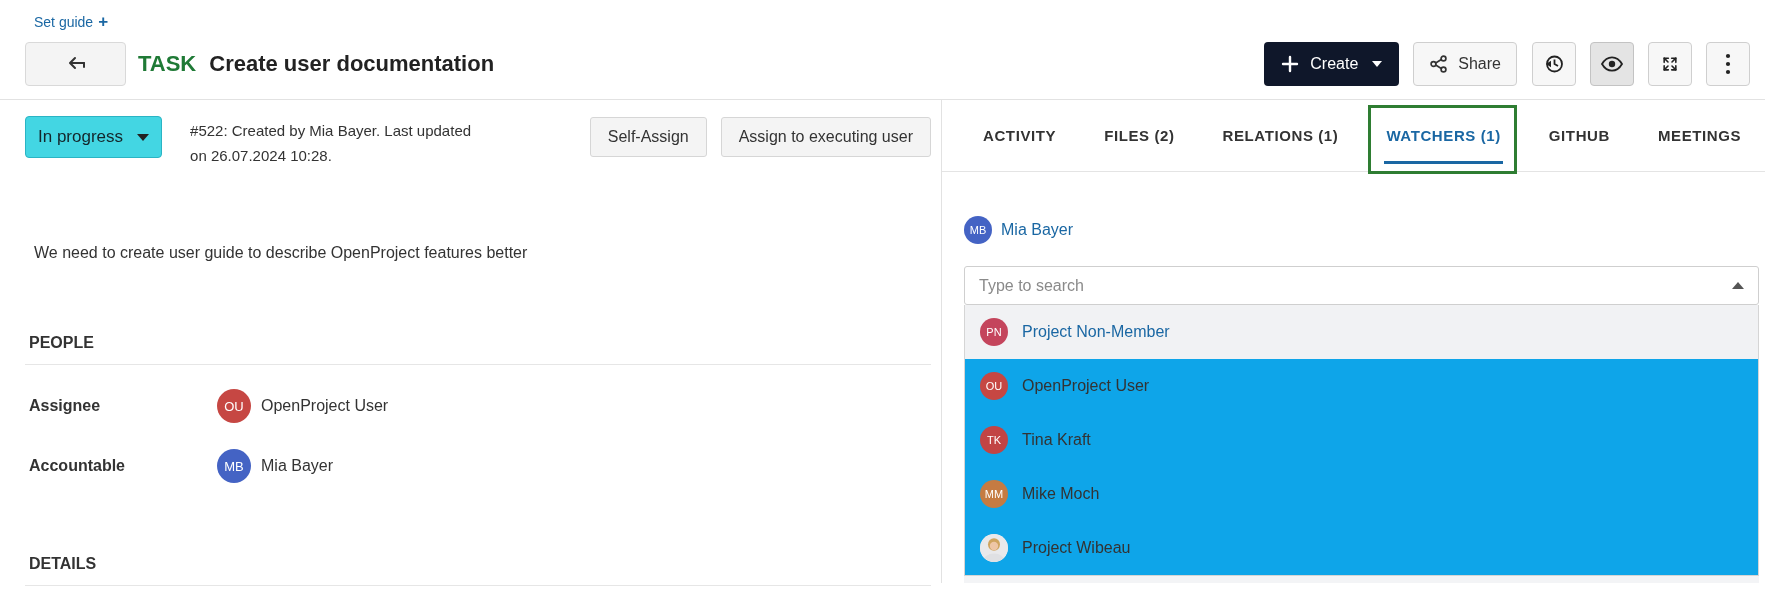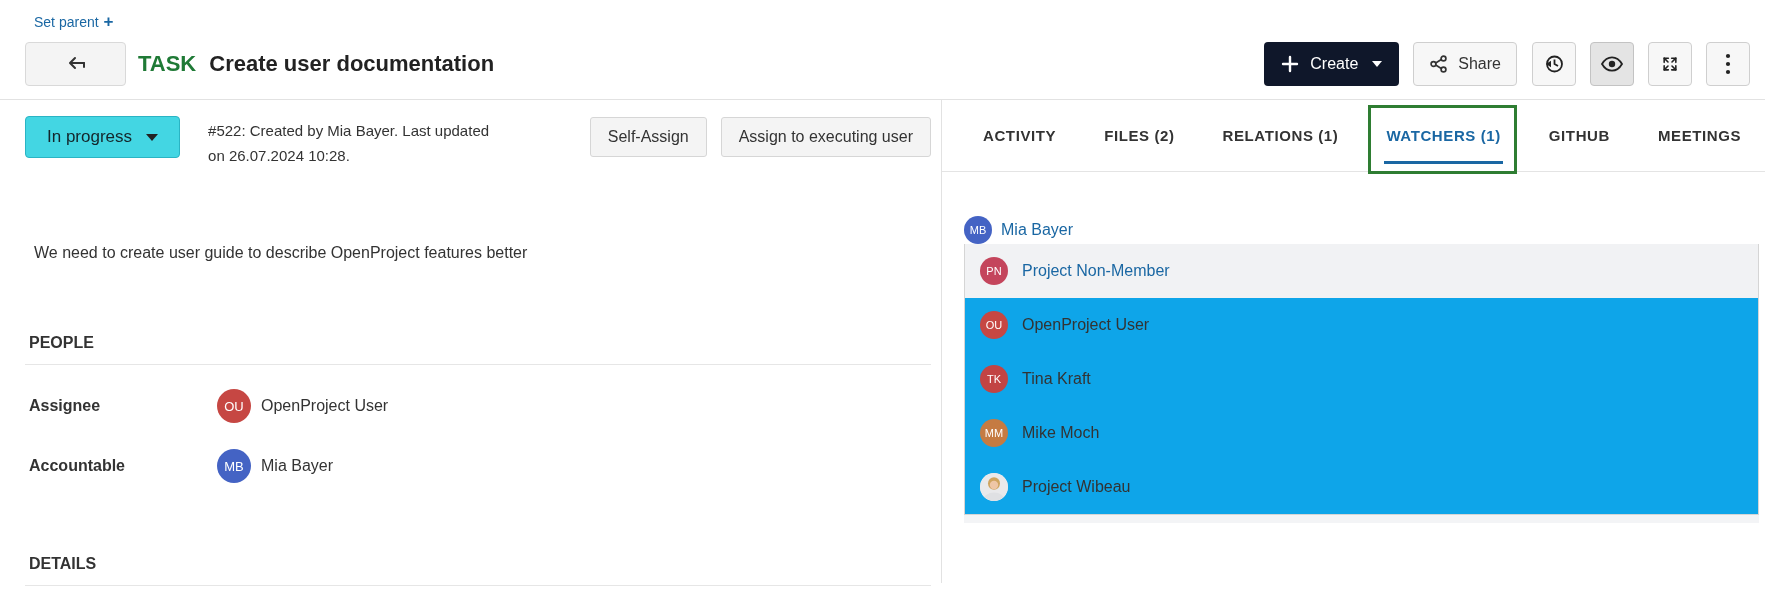--- a/index.html
+++ b/index.html
@@ -42,21 +42,21 @@
 
   
   .main { display: flex; height: 483px; }
   .left-panel { width: 941px; padding: 16px 10px 0 25px; }
   .right-panel { flex: 1; border-left: 1px solid #e2e2e2; overflow: hidden; }
 
   
   .status-row { display: flex; align-items: flex-start; }
   .status-pill {
     height: 42px; border: 1px solid #2ab4c4; border-radius: 4px; color: #14262b;
-    display: inline-flex; align-items: center; padding: 0 21px; gap: 14px;
+    display: inline-flex; align-items: center; padding: 0 12px; gap: 14px;
     font-size: 17px; cursor: pointer; flex: none;
   }
   .caret-down { width: 0; height: 0; border-left: 6px solid transparent; border-right: 6px solid transparent; border-top: 7px solid #222; }
   .btn-create .caret-down { border-top-color: #fff; border-left-width: 5px; border-right-width: 5px; border-top-width: 6px; }
   .meta-text { margin-left: 28px; font-size: 15px; line-height: 25px; padding-top: 2px; flex: none; }
   .gray-btn {
     height: 40px; margin-left: 14px; margin-top: 1px; padding: 0 17px; background: #f4f4f4;
     border: 1px solid #d6d6d6; border-radius: 3px; font-size: 16px; color: #333;
     display: inline-flex; align-items: center; cursor: pointer; flex: none; white-space: nowrap;
   }
@@ -108,21 +108,21 @@
   .suggestion .person-name.link { color: #1a67a3; }
   .dropdown-tail { margin-left: 22px; width: 795px; height: 8px; background: #f3f4f6; }
 
   svg { display: block; }
 </style>
 </head>
 <body>
 
 <div class="set-parent-row">
   <span class="set-parent">
-    <span>Set parent</span>
+    <span>Set guide</span>
     <span class="plus">+</span>
   </span>
 </div>
 
 <div class="header-row">
   <div class="back-btn">
     <span>
       <svg width="26" height="22" viewBox="0 0 26 22" fill="none" stroke="#333" stroke-width="2" stroke-linecap="round" stroke-linejoin="round">
         <path d="M21 10 H8"></path>
           <path d="M12 5 L7 10 L12 15"></path>
@@ -254,20 +254,24 @@
       </div>
       <div class="tab">GITHUB</div>
       <div class="tab">MEETINGS</div>
     </div>
 
     <div class="watcher-row">
       <span class="avatar small" style="background: rgb(68, 99, 196);">MB</span>
       <span class="watcher-name">Mia Bayer</span>
     </div>
 
+    <div class="search-wrap">
+      <input class="search-input" type="text" placeholder="Type to search" style="">
+      <span class="caret-up"></span>
+    </div>
 
     <div class="dropdown">
       <div class="suggestion highlight">
         <span class="avatar small" style="background: rgb(196, 69, 92);">PN</span>
         <span class="person-name link">Project Non-Member</span>
       </div>
       <div class="suggestion">
         <span class="avatar small" style="background: rgb(198, 71, 67);">OU</span>
         <span class="person-name">OpenProject User</span>
       </div>

